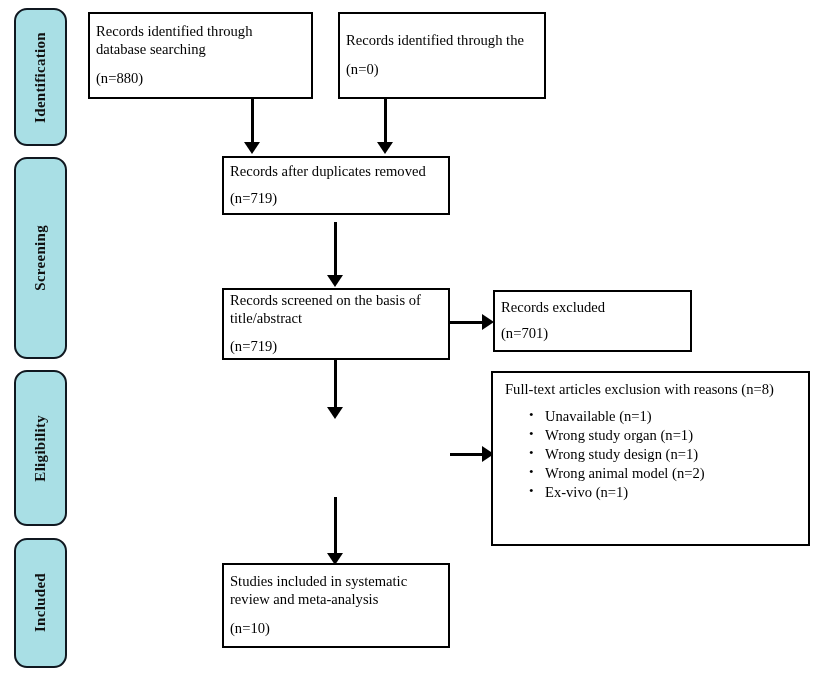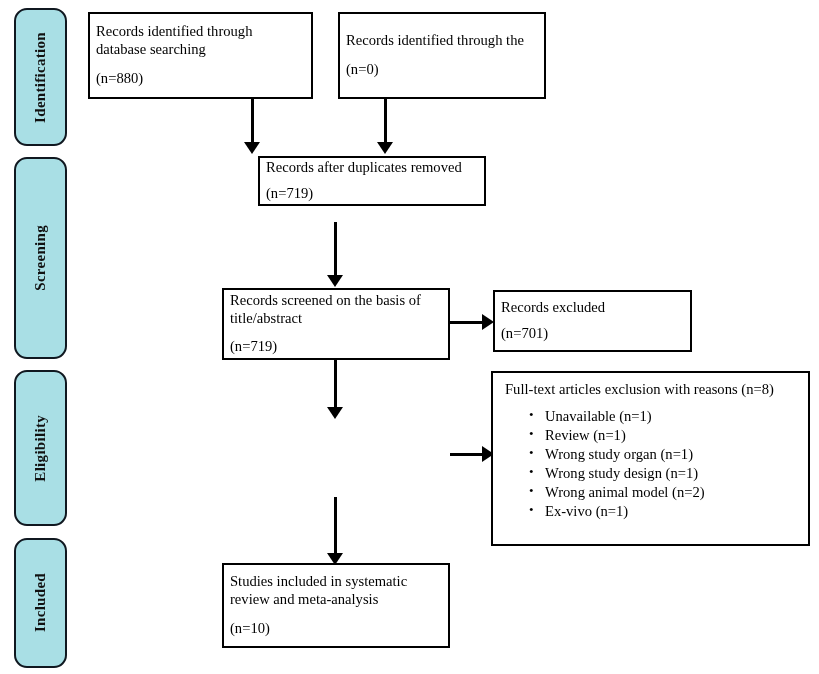--- a/index.html
+++ b/index.html
@@ -159,21 +159,21 @@
     <span class="line">Records identified through the</span>
     <span class="count">(n=0)</span>
   </div>
 
   <div class="vline" style="left:251px; top:99px; width:3px; height:44px;"></div>
   <div class="arrow-down" style="left:244px; top:142px;"></div>
 
   <div class="vline" style="left:384px; top:99px; width:3px; height:44px;"></div>
   <div class="arrow-down" style="left:377px; top:142px;"></div>
 
-  <div class="pbox tight" style="left:222px; top:156px; width:228px; height:50px;margin-left:36px;">
+  <div class="pbox tight" style="left:222px; top:156px; width:228px; height:59px;">
     <span class="line">Records after duplicates removed</span>
     <span class="count">(n=719)</span>
   </div>
 
   <div class="vline" style="left:334px; top:222px; width:3px; height:54px;"></div>
   <div class="arrow-down" style="left:327px; top:275px;"></div>
 
   <div class="pbox" style="left:222px; top:288px; width:228px; height:72px;">
     <span class="line">Records screened on the basis of</span>
     <span class="line">title/abstract</span>
@@ -192,21 +192,20 @@
   <div class="arrow-down" style="left:327px; top:407px;"></div>
 
 
   <div class="hline" style="left:450px; top:453px; width:34px; height:3px;"></div>
   <div class="arrow-right" style="left:482px; top:446px;"></div>
 
   <div class="rbox" style="left:491px; top:371px; width:319px; height:175px;">
     <span class="rtitle">Full-text articles exclusion with reasons (n=8)</span>
     <ul>
       <li>Unavailable (n=1)</li>
-      <li>Review (n=1)</li>
       <li>Wrong study organ (n=1)</li>
       <li>Wrong study design (n=1)</li>
       <li>Wrong animal model (n=2)</li>
       <li>Ex-vivo (n=1)</li>
     </ul>
   </div>
 
   <div class="vline" style="left:334px; top:497px; width:3px; height:57px;"></div>
   <div class="arrow-down" style="left:327px; top:553px;"></div>
 

